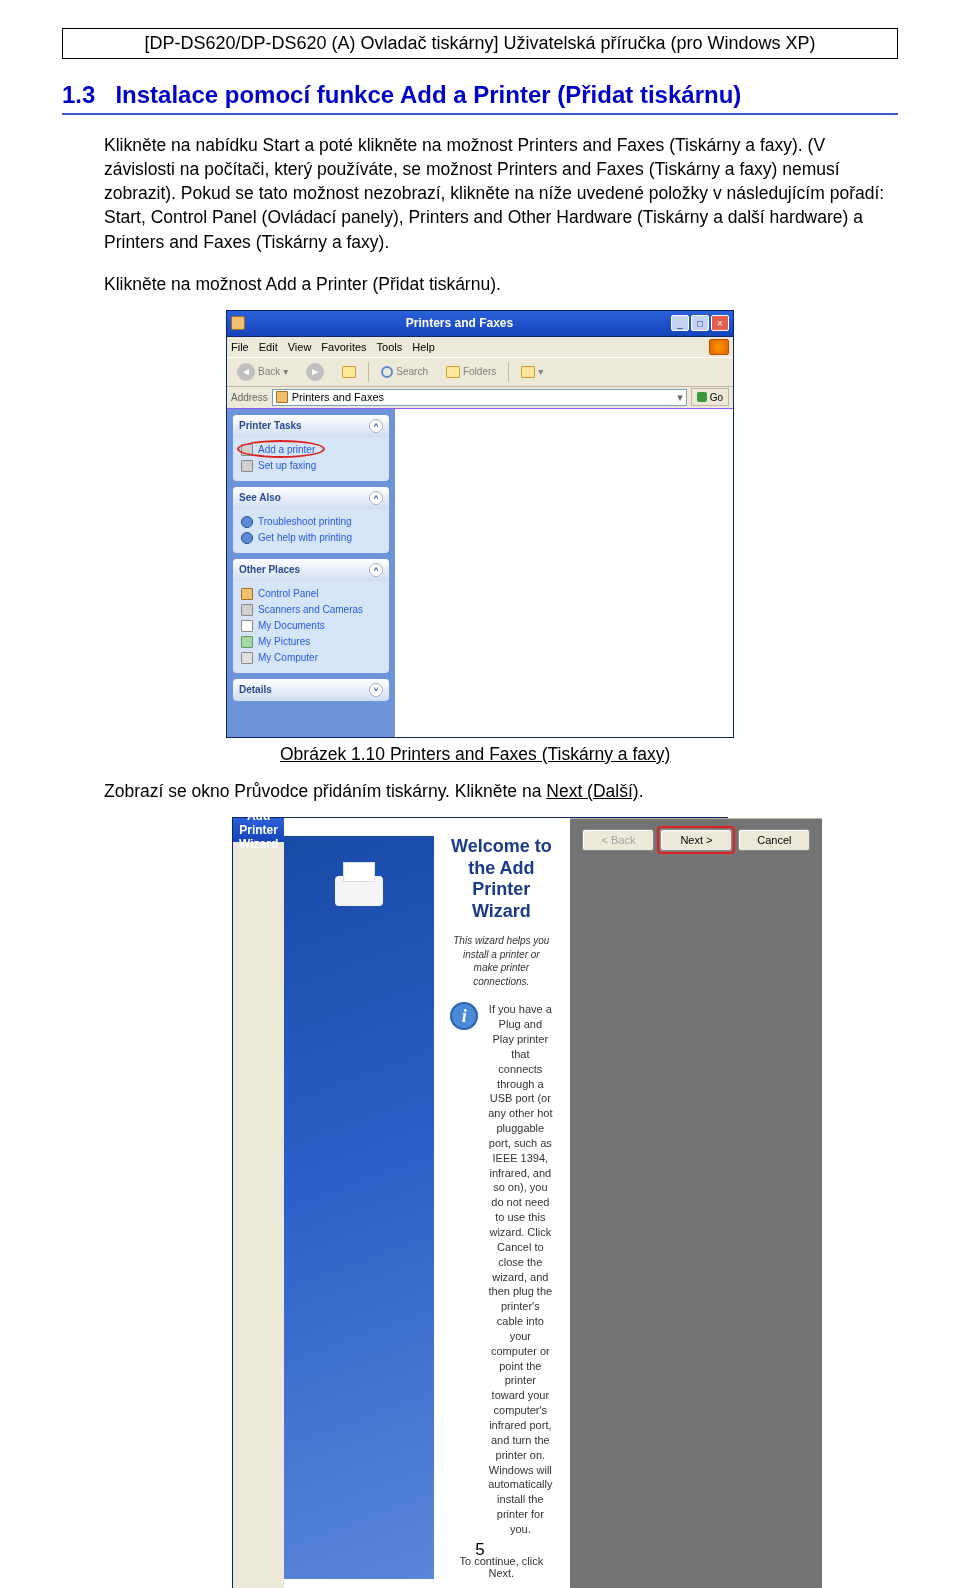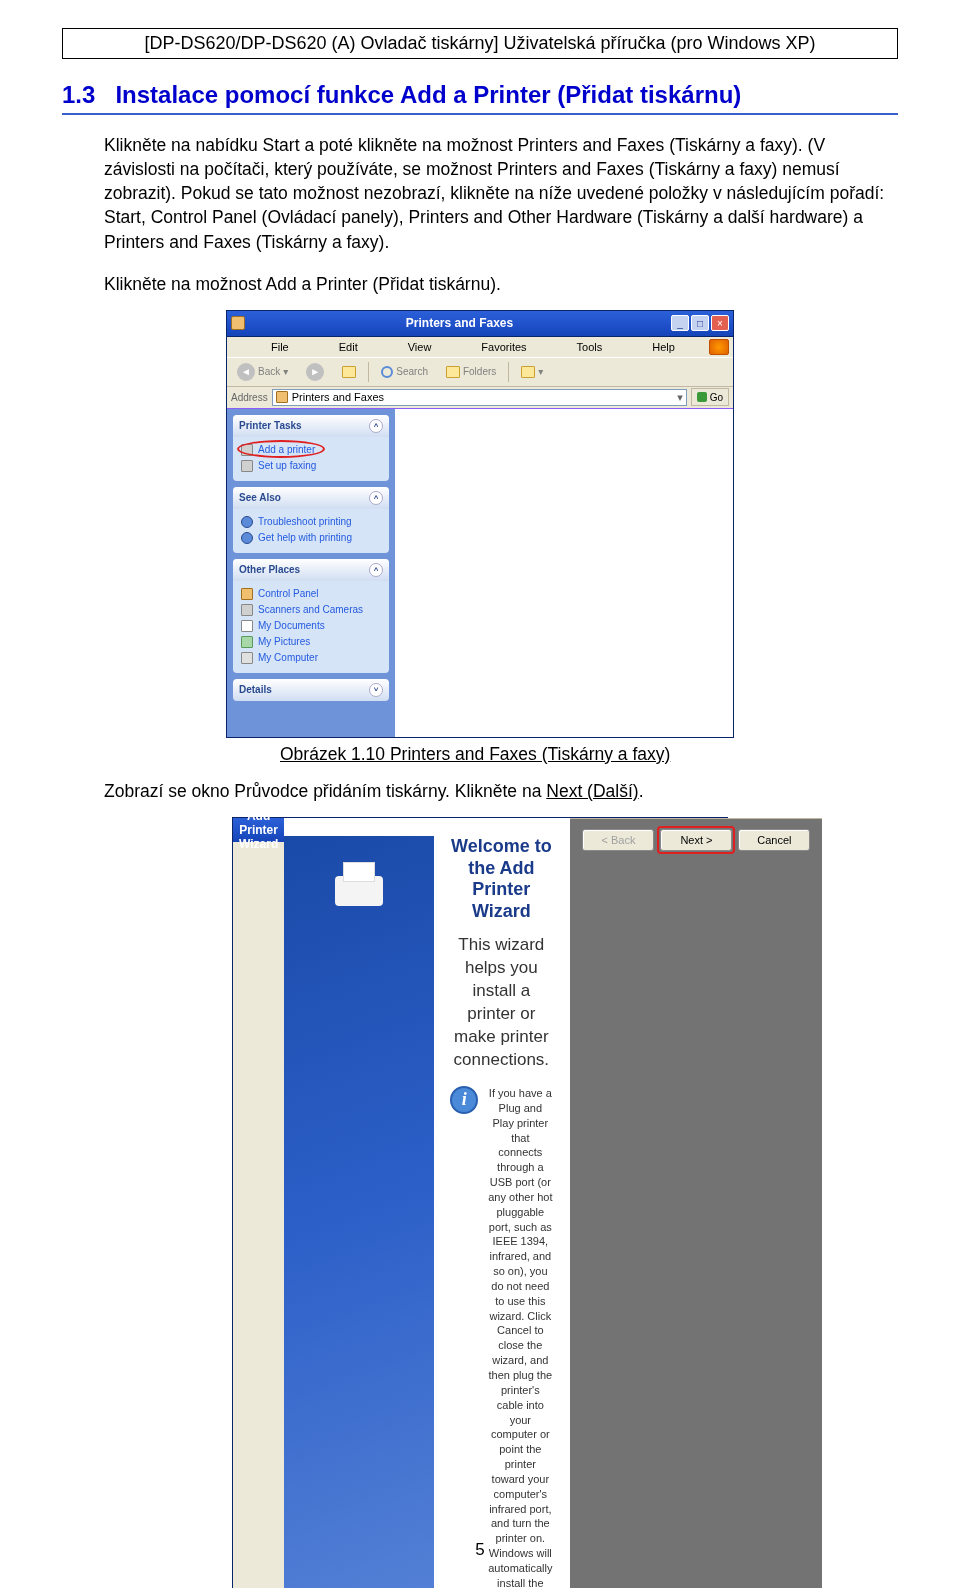--- a/index.html
+++ b/index.html
@@ -20,21 +20,21 @@
   .company { text-align: right; font-size: 18px; }
 
   
   .pf-window { width: 508px; height: 428px; margin: 0 auto 2px auto; border: 1px solid #0a246a; background: #ece9d8; font-size: 11px; font-family: Tahoma, Arial, sans-serif; display: flex; flex-direction: column; }
   .pf-titlebar { height: 26px; background: linear-gradient(#2b60d8,#1e4fc9 60%,#1644b8); color: #fff; display: flex; align-items: center; padding: 0 4px; border-bottom: 1px solid #0a246a; }
   .pf-titlebar .ico { width: 14px; height: 14px; background: #f0c070; border: 1px solid #a07020; margin-right: 5px; border-radius: 2px; }
   .pf-titlebar .t { flex: 1; font-weight: bold; font-size: 12px; }
   .winbtn { width: 18px; height: 16px; margin-left: 2px; border: 1px solid #fff; background: #c5d2f0; color: #1a3a90; font-size: 10px; display: flex; align-items: center; justify-content: center; border-radius: 2px; }
   .winbtn.close { background: #e36050; color: #fff; border-color: #fff; }
   .pf-menubar { height: 20px; background: #ece9d8; display: flex; align-items: center; padding: 0 4px; gap: 10px; color: #000; }
-  .pf-menubar span { color: #000; margin-left: 40px; }
+  .pf-menubar span { color: #000; }
   .pf-menubar .logo { margin-left: auto; width: 20px; height: 16px; background: radial-gradient(circle,#f90,#e06000); border: 1px solid #c05000; border-radius: 2px; }
   .pf-toolbar { height: 30px; background: #ece9d8; border-top: 1px solid #fff; border-bottom: 1px solid #c0b8a0; display: flex; align-items: center; padding: 0 4px; gap: 6px; color: #888; }
   .tbtn { display: flex; align-items: center; gap: 3px; padding: 2px 5px; border: 1px solid transparent; border-radius: 3px; font-size: 10px; color: #808080; }
   .tbtn.back { color: #808080; }
   .tbtn .cir { width: 18px; height: 18px; border-radius: 50%; background: #7cc050; display: flex; align-items: center; justify-content: center; color: #fff; font-size: 10px; }
   .tbtn .cir.gray { background: #c0c0c0; }
   .tbtn .fld { width: 14px; height: 12px; background: #fde89a; border: 1px solid #caa030; border-radius: 1px; }
   .tbtn .srch { width: 12px; height: 12px; border: 2px solid #5a8ad8; border-radius: 50%; position: relative; }
   .pf-addr { height: 22px; background: #ece9d8; display: flex; align-items: center; padding: 0 4px; gap: 4px; border-bottom: 1px solid #8b5cf6; }
   .pf-addr .lbl { color: #666; font-size: 10px; }
@@ -61,21 +61,21 @@
   
   .wiz-window { width: 496px; margin: 0 auto 2px auto; border: 1px solid #0a246a; background: #ece9d8; font-family: Tahoma, Arial, sans-serif; font-size: 11px; display: flex; }
   .wiz-titlebar { height: 24px; background: linear-gradient(#2b60d8,#1644b8); color: #fff; display: flex; align-items: center; padding: 0 6px; font-weight: bold; font-size: 12px; }
   .wiz-body { flex: 1; background: #fff; display: flex; padding: 18px 18px 10px 0; }
   .wiz-side { width: 150px; background: linear-gradient(160deg,#1a4aa8 0%,#2c5fc8 45%,#5a86d8 100%); display: flex; align-items: flex-start; justify-content: center; padding-top: 22px; margin-right: 16px; }
   .wiz-side .printer-ico { width: 60px; height: 52px; position: relative; }
   .wiz-side .printer-ico::before { content: ''; position: absolute; left: 6px; top: 18px; width: 48px; height: 30px; background: #f4f4f4; border-radius: 4px; }
   .wiz-side .printer-ico::after { content: ''; position: absolute; left: 14px; top: 4px; width: 30px; height: 18px; background: #fff; border: 1px solid #ddd; }
   .wiz-content { flex: 1; color: #000; }
   .wiz-h { font-family: Arial; font-size: 18px; font-weight: bold; color: #1a3a8a; margin-bottom: 12px; line-height: 1.2; }
-  .wiz-p { font-size: 17px; color: #333; margin-bottom: 14px; line-height: 1.35; }
+  .wiz-p { font-size: 10px; color: #333; margin-bottom: 14px; line-height: 1.35; font-style: italic; }
   .wiz-info { display: flex; gap: 10px; margin-bottom: 18px; }
   .wiz-info .i-ico { width: 28px; height: 28px; border-radius: 50%; background: #4a8ad8; color: #fff; font-family: Georgia,serif; font-style: italic; font-weight: bold; display: flex; align-items: center; justify-content: center; font-size: 18px; flex-shrink: 0; border: 2px solid #2a60b0; }
   .wiz-info .i-txt { font-size: 11px; color: #333; line-height: 1.35; }
   .wiz-cont { font-size: 11px; color: #333; }
   .wiz-btnrow { background: #737373; padding: 10px 12px; display: flex; justify-content: flex-end; gap: 6px; border-top: 1px solid #c0b8a0; }
   .wbtn { height: 22px; min-width: 72px; padding: 0 10px; background: #ece9d8; border: 1px solid #888; border-radius: 3px; font-size: 11px; display: flex; align-items: center; justify-content: center; color: #000; box-shadow: inset 1px 1px 0 #fff; }
   .wbtn.disabled { color: #a0a0a0; }
   .wbtn.next { position: relative; }
   .red-rect { position: absolute; left: -4px; top: -4px; right: -4px; bottom: -4px; border: 2px solid #e02020; border-radius: 4px; pointer-events: none; }
 </style>

